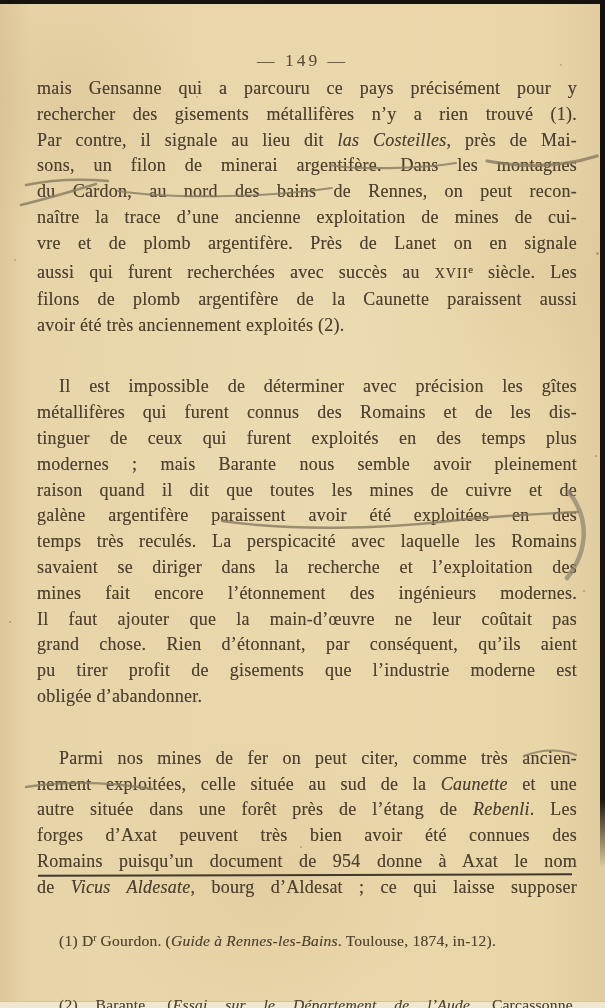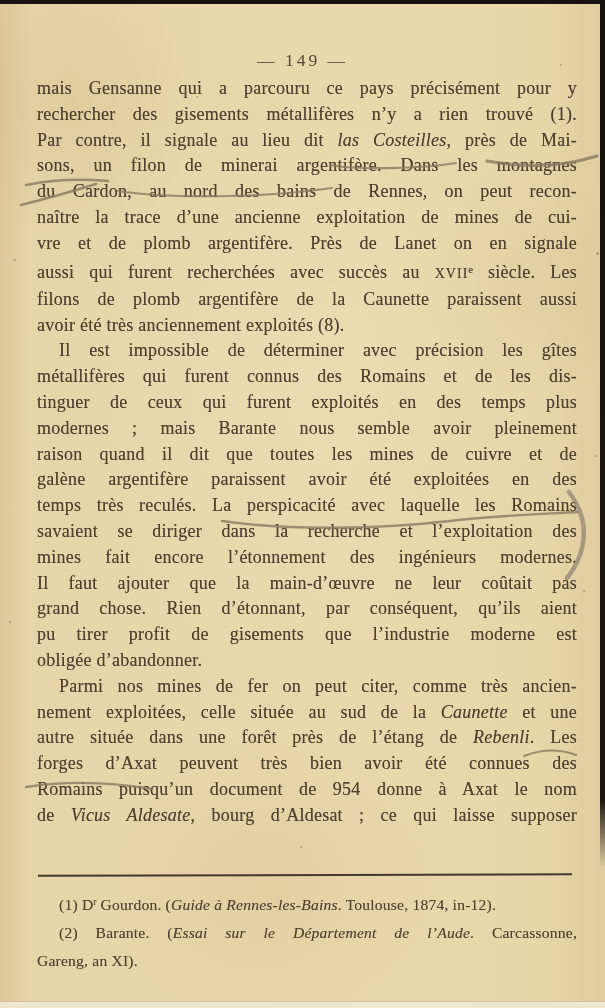--- a/index.html
+++ b/index.html
@@ -28,21 +28,21 @@
     text-align:center;font-size:17.5px;letter-spacing:3px;color:#564737;
   }
   .body-text{
     position:absolute;top:76px;left:37px;width:540px;
     font-size:18px;line-height:25.8px;
     letter-spacing:.25px;
     text-shadow:0 0 .5px rgba(78,63,47,.55);
   }
   .line{text-align:justify;text-align-last:justify;white-space:normal;}
   .line.last{text-align-last:left;}
-  .line.indent{text-indent:22px;}
+  .line.indent{text-indent:22px;margin-top:36px;}
   .it{font-style:italic;}
   .sup{font-size:.6em;vertical-align:.5em;letter-spacing:0;}
   .sc{text-transform:uppercase;font-size:.78em;letter-spacing:1px;}
   .fn-rule{
     position:absolute;top:874px;left:38px;width:534px;height:2px;
     background:#42382b;transform:rotate(-.15deg);border:none;margin:0;
   }
   .footnotes{
     position:absolute;top:888px;left:37px;width:540px;
     font-size:15.6px;line-height:28px;letter-spacing:.2px;
@@ -79,21 +79,21 @@
       <div>
         <div class="line"><span>mais Gensanne qui a parcouru ce pays précisément pour y</span></div>
         <div class="line"><span>rechercher des gisements métallifères n’y a rien trouvé (1).</span></div>
         <div class="line"><span>Par contre, il signale au lieu dit </span><span class="it">las Costeilles</span><span>, près de Mai-</span></div>
         <div class="line"><span>sons, un filon de minerai argentifère. Dans les montagnes</span></div>
         <div class="line"><span>du Cardon, au nord des bains de Rennes, on peut recon-</span></div>
         <div class="line"><span>naître la trace d’une ancienne exploitation de mines de cui-</span></div>
         <div class="line"><span>vre et de plomb argentifère. Près de Lanet on en signale</span></div>
         <div class="line"><span>aussi qui furent recherchées avec succès au </span><span class="sc">xvii</span><span class="sup">e</span><span> siècle. Les</span></div>
         <div class="line"><span>filons de plomb argentifère de la Caunette paraissent aussi</span></div>
-        <div class="line last"><span>avoir été très anciennement exploités (8).</span></div>
+        <div class="line last"><span>avoir été très anciennement exploités (2).</span></div>
       </div>
       <div>
         <div class="line indent"><span>Il est impossible de déterminer avec précision les gîtes</span></div>
         <div class="line"><span>métallifères qui furent connus des Romains et de les dis-</span></div>
         <div class="line"><span>tinguer de ceux qui furent exploités en des temps plus</span></div>
         <div class="line"><span>modernes ; mais Barante nous semble avoir pleinement</span></div>
         <div class="line"><span>raison quand il dit que toutes les mines de cuivre et de</span></div>
         <div class="line"><span>galène argentifère paraissent avoir été exploitées en des</span></div>
         <div class="line"><span>temps très reculés. La perspicacité avec laquelle les Romains</span></div>
         <div class="line"><span>savaient se diriger dans la recherche et l’exploitation des</span></div>

